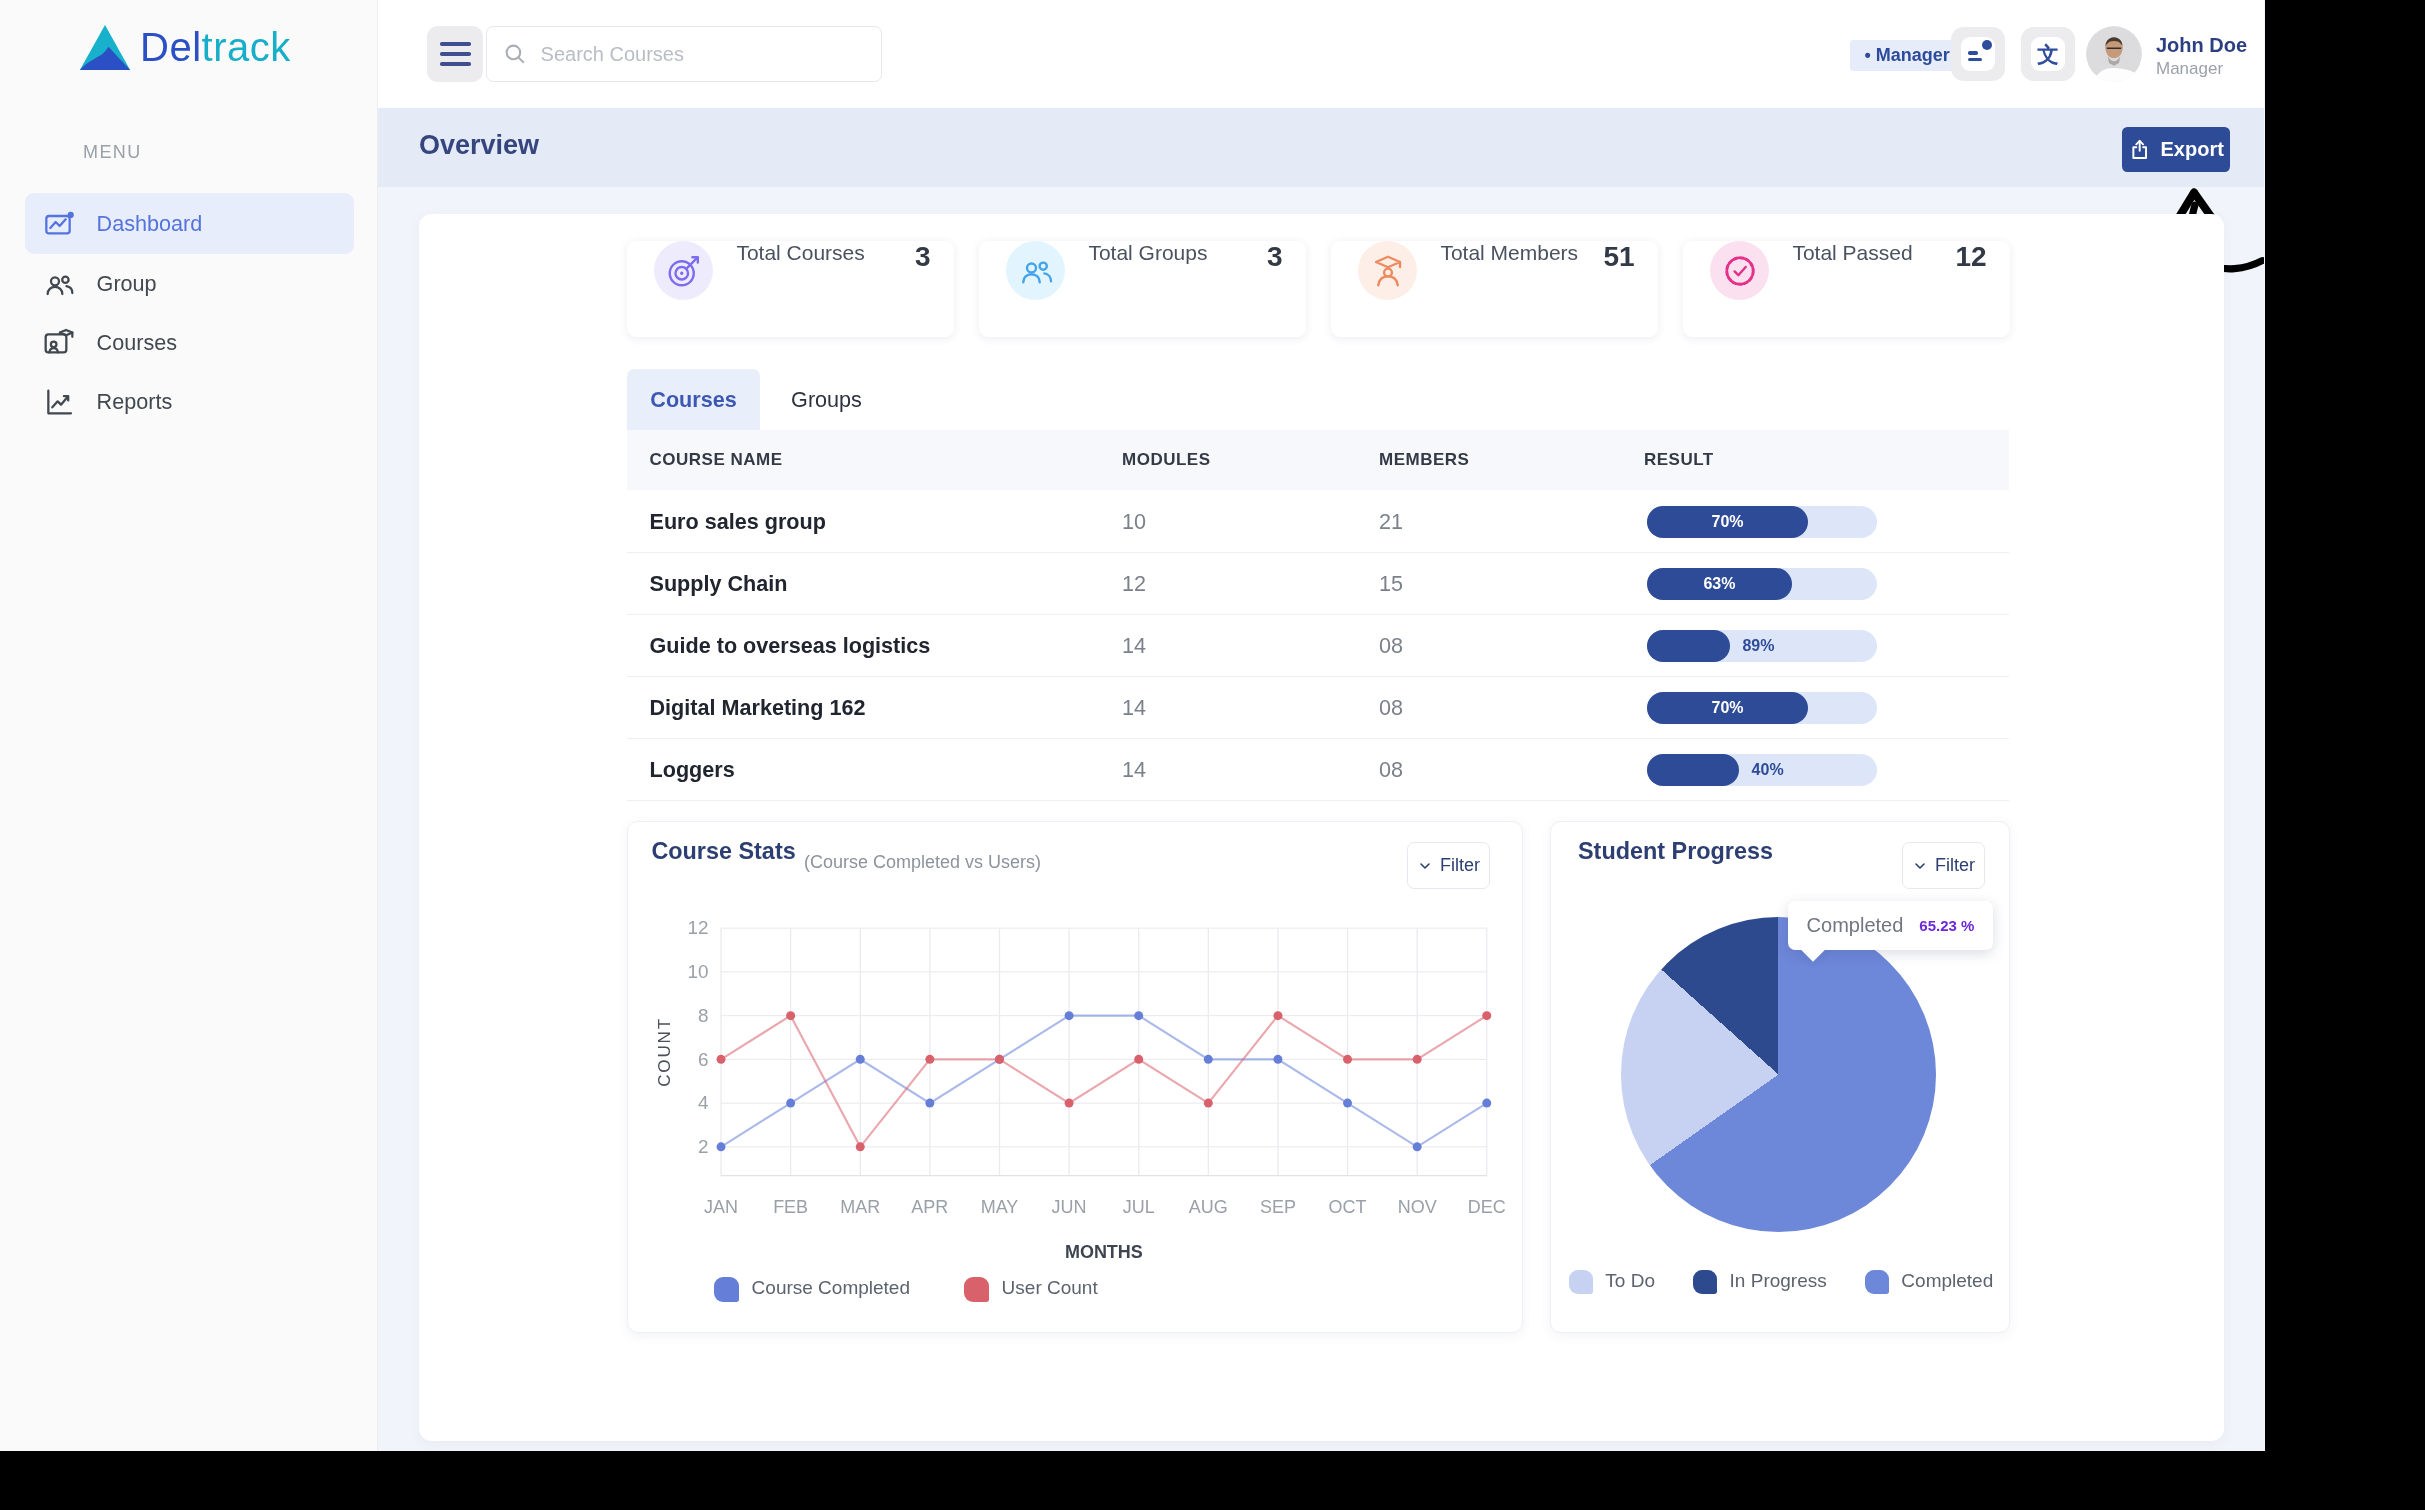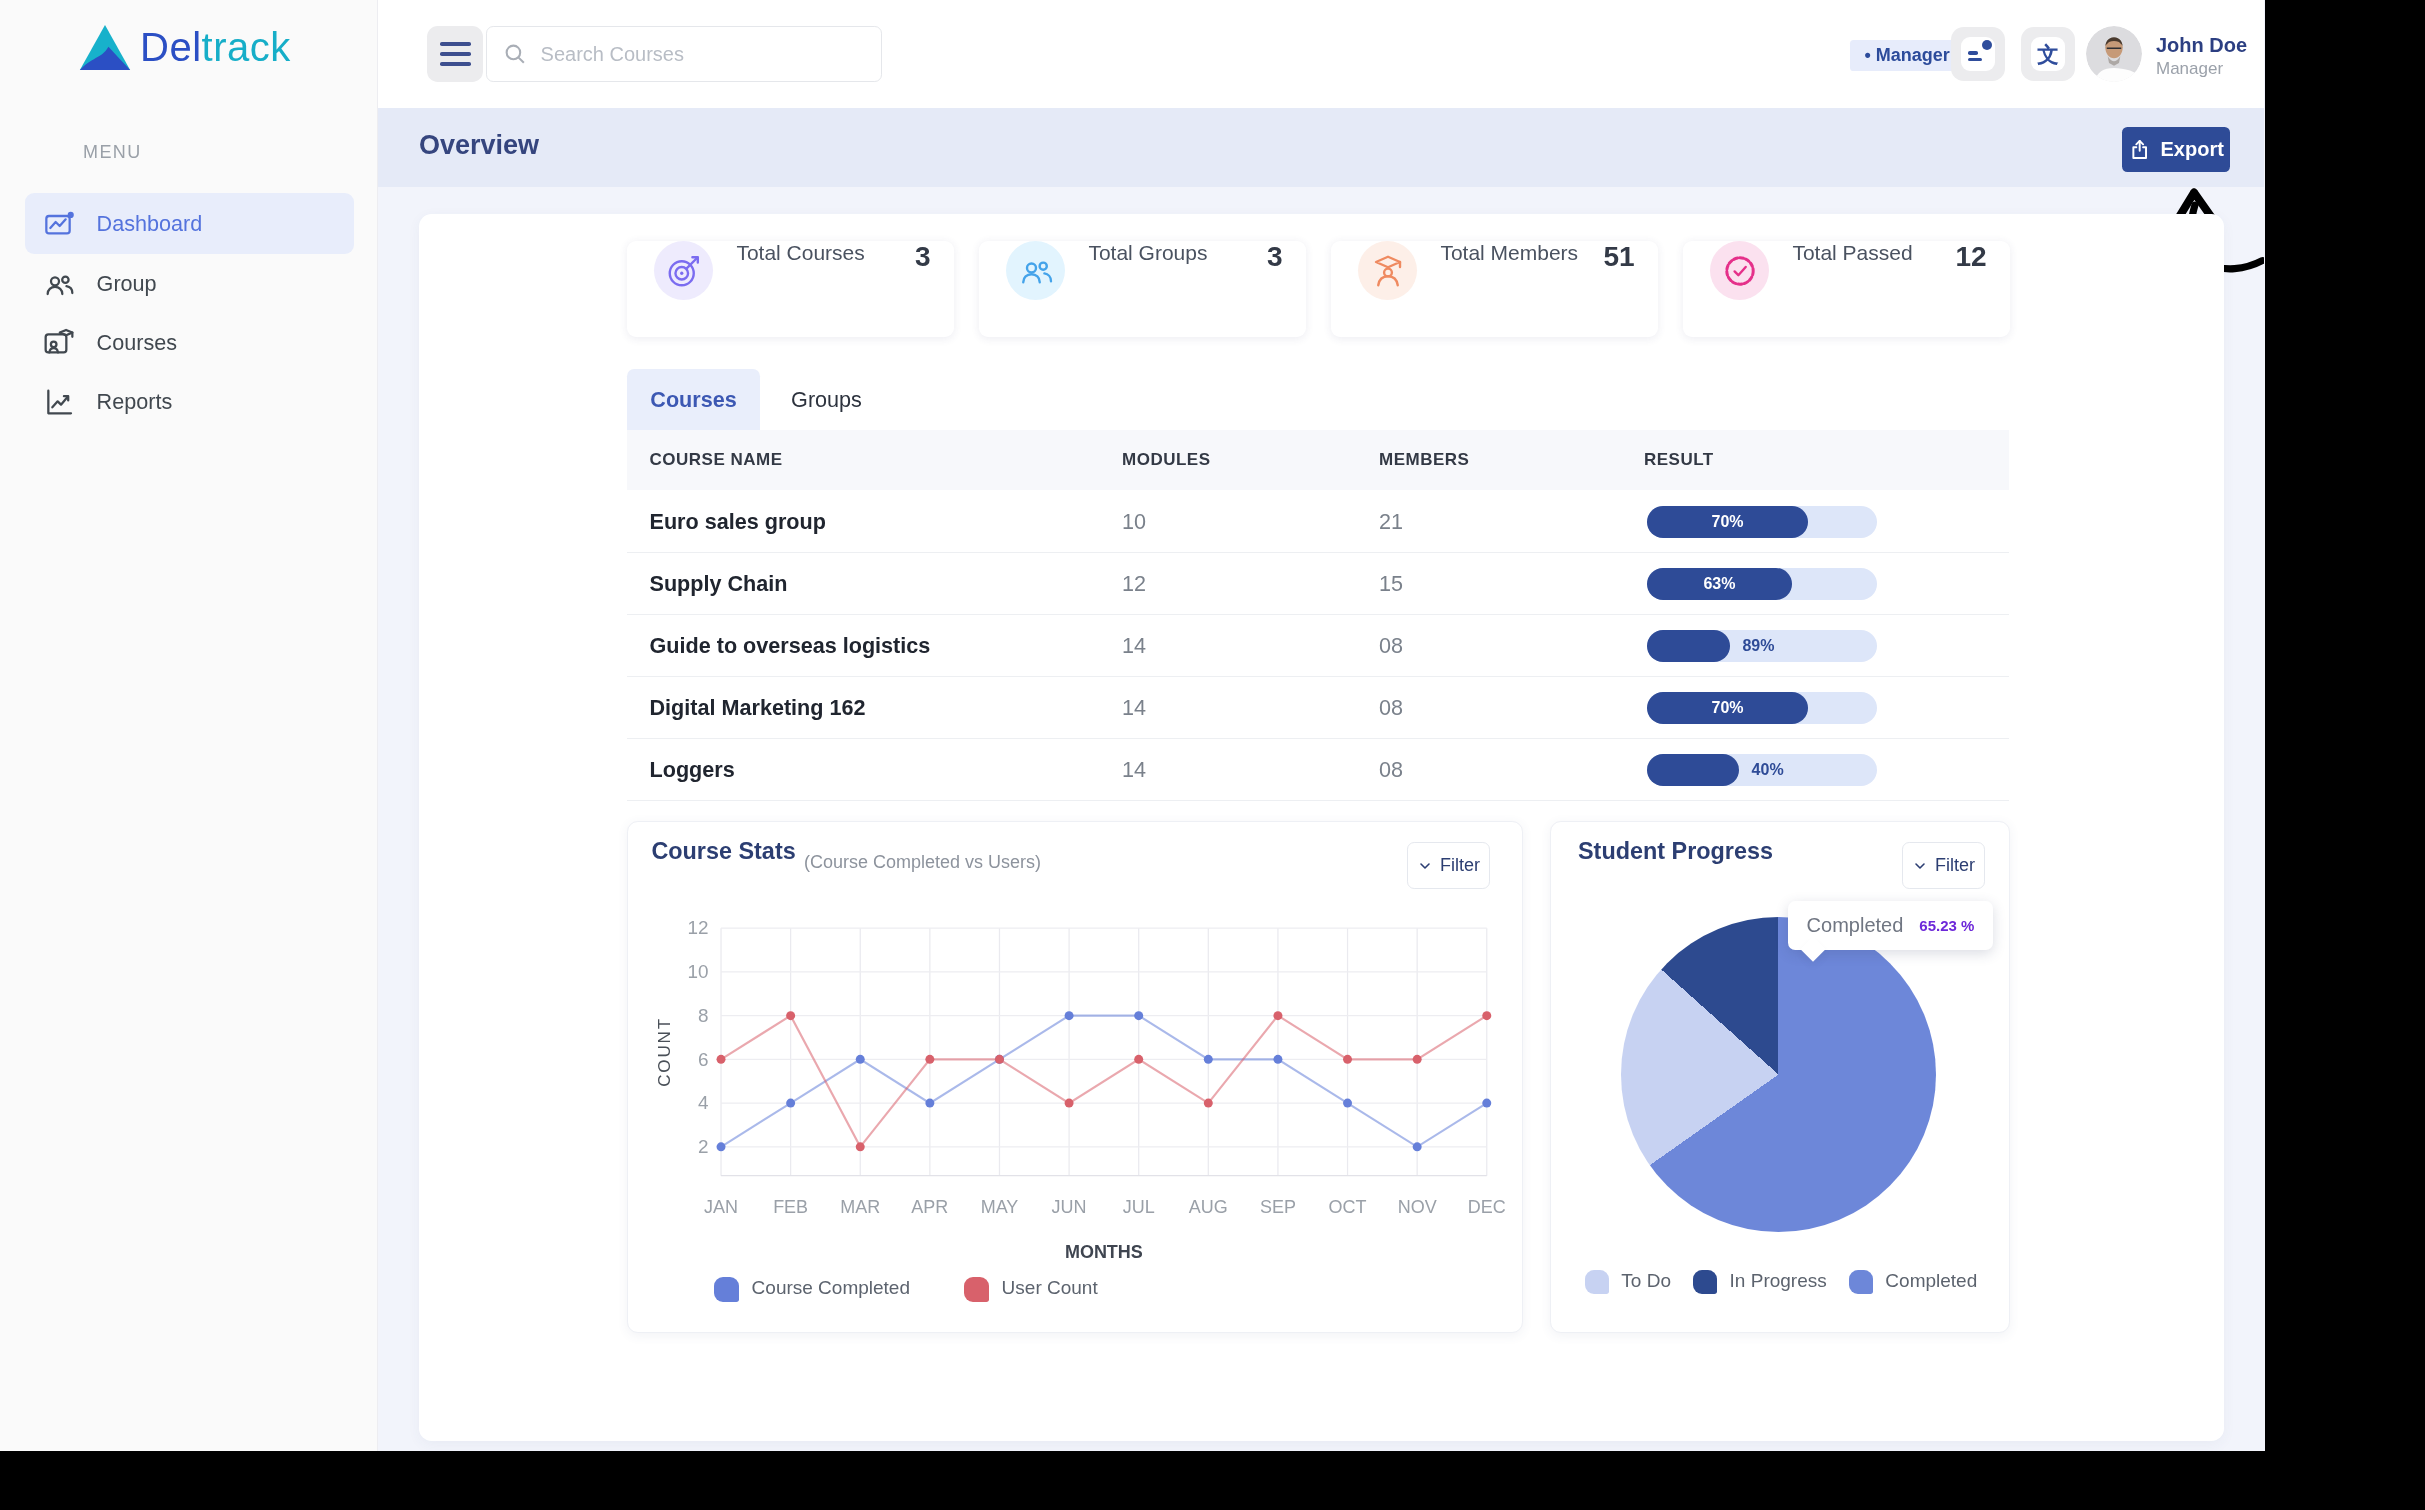--- a/index.html
+++ b/index.html
@@ -411,21 +411,21 @@
       <svg viewBox="0 0 24 24">
             <polyline points="6,9 12,15 18,9"></polyline>
           </svg>
       <span>Filter</span>
     </div>
     <div id="pie" class="pie" style="background: conic-gradient(rgb(109, 135, 217) 0deg, rgb(109, 135, 217) 234.828deg, rgb(199, 210, 242) 234.828deg, rgb(199, 210, 242) 311.868deg, rgb(45, 74, 143) 311.868deg, rgb(45, 74, 143) 360deg);"></div>
     <div class="tooltip">
       <span class="tl">Completed</span>
       <span class="tv">65.23 %</span>
     </div>
-    <div class="legend-row" style="left:0;top:448px;width:460px;justify-content:center;gap:22px">
+    <div class="legend-row" style="left:0;top:448px;width:460px;justify-content:center;gap:38px">
       <span class="legend-item">
             <span class="chip" style="width: 24px; height: 24px; background: rgb(199, 210, 242);"></span>
             <span>To Do</span>
           </span>
       <span class="legend-item">
             <span class="chip" style="width: 24px; height: 24px; background: rgb(45, 74, 143);"></span>
             <span>In Progress</span>
           </span>
       <span class="legend-item">
             <span class="chip" style="width: 24px; height: 24px; background: rgb(109, 135, 217);"></span>

